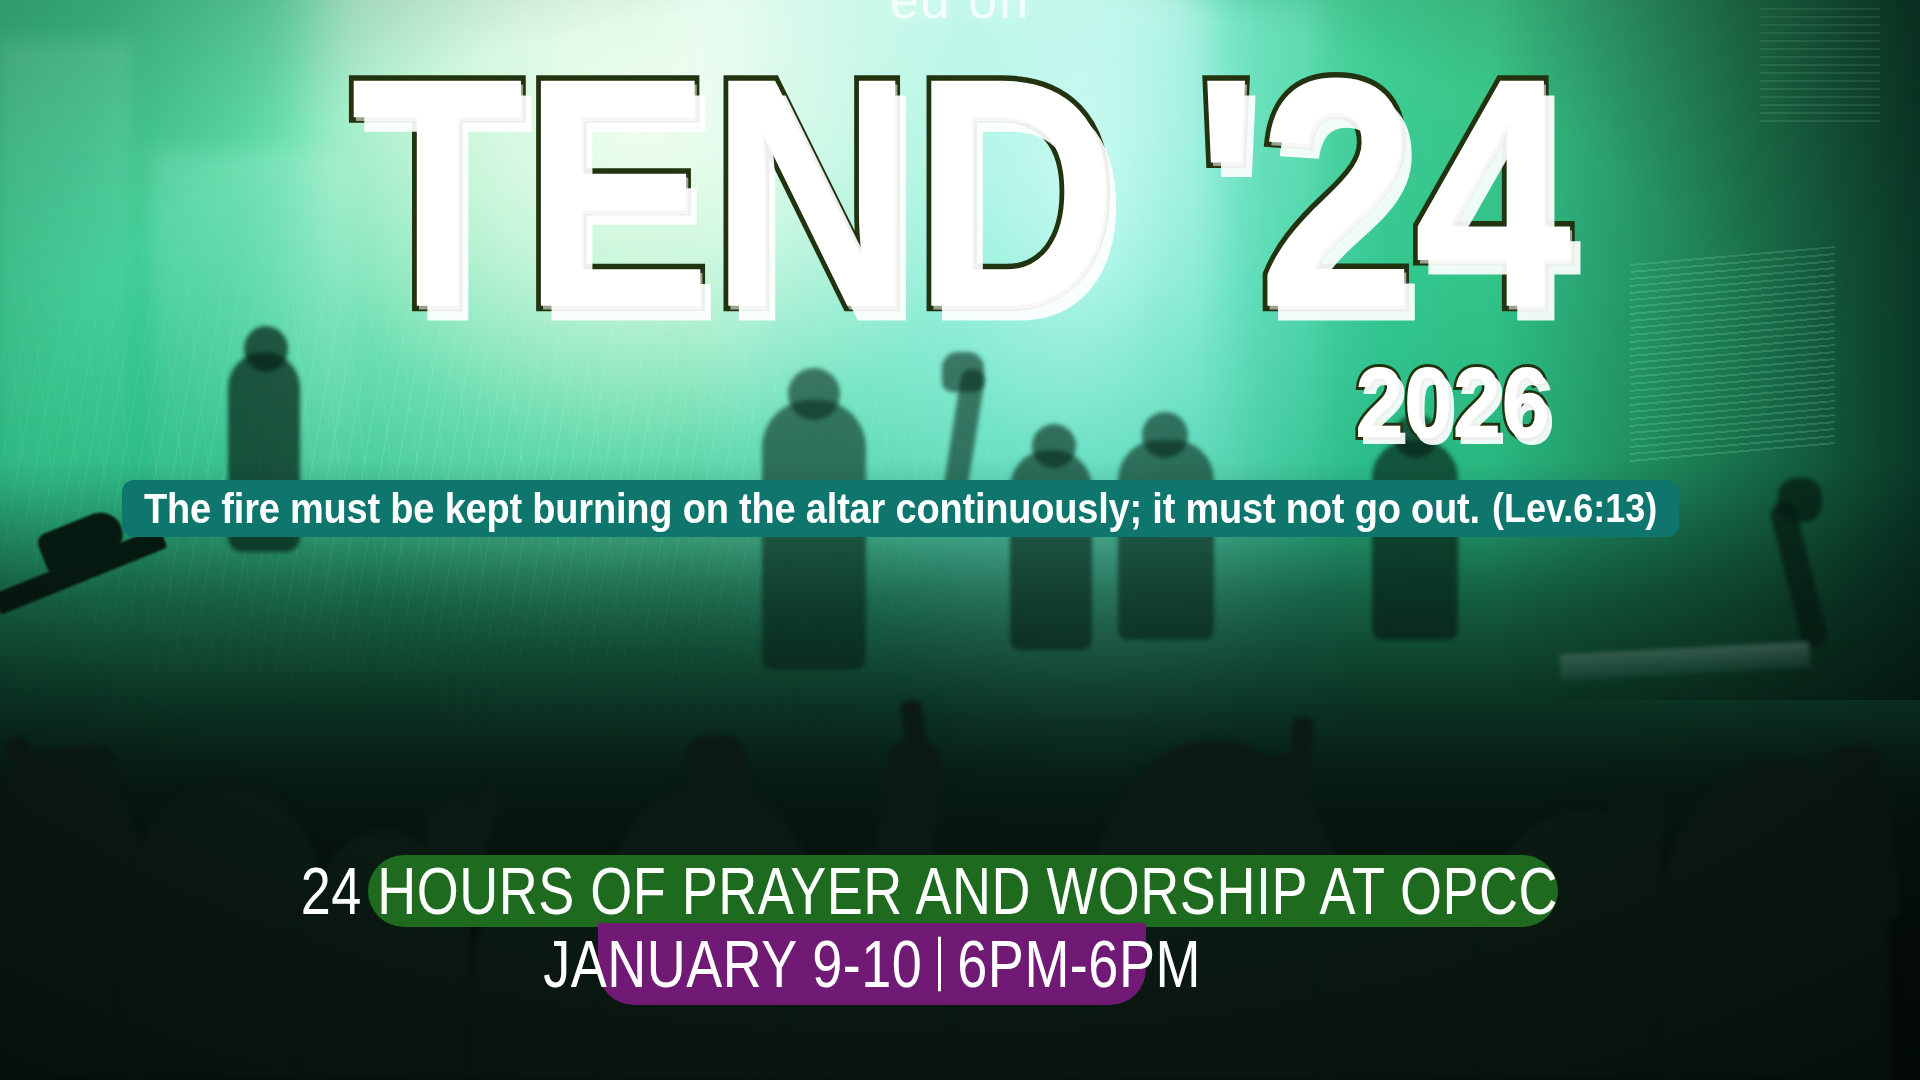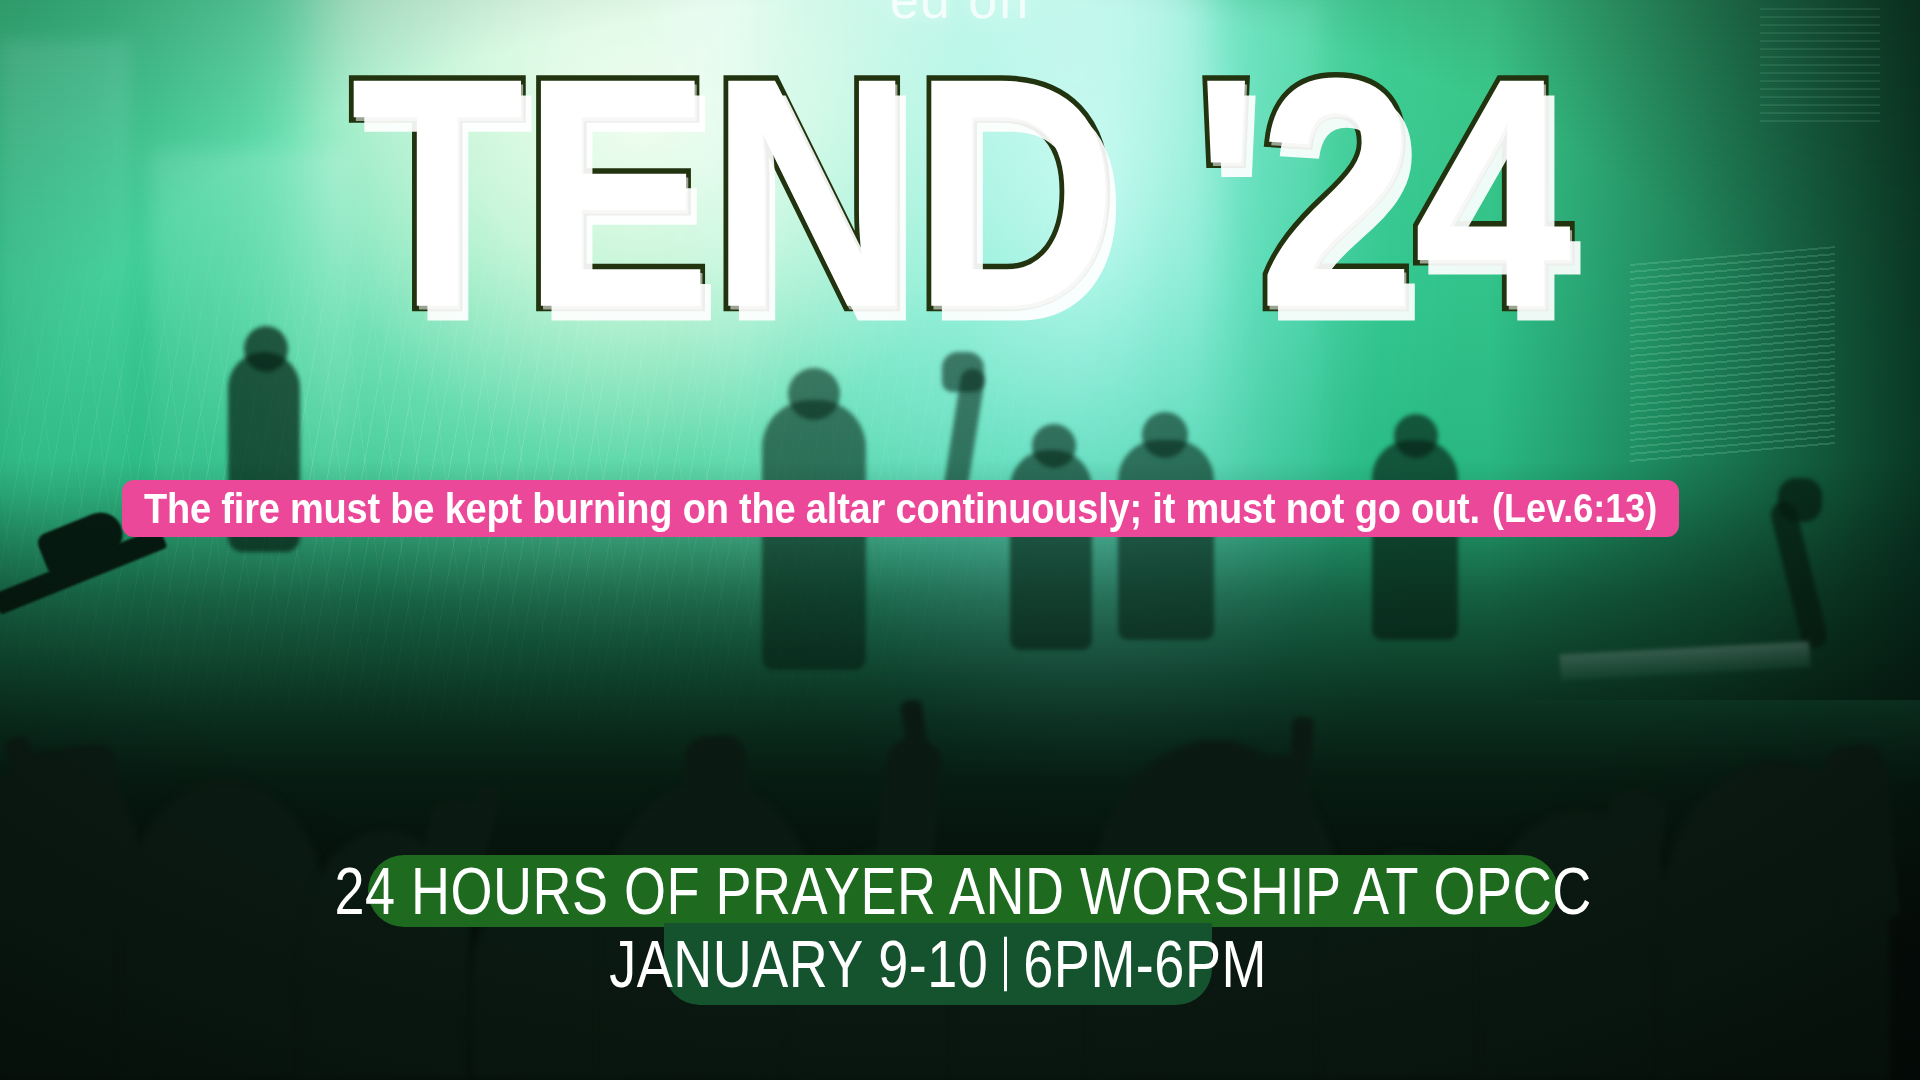--- a/index.html
+++ b/index.html
@@ -205,21 +205,21 @@
     text-shadow:5px 6px 0 rgba(255,255,255,.92);
     white-space:nowrap;
   }
 
   
   .verse-banner {
     position:absolute; left:122px; top:480px;
     height:57px;
     padding:0 22px 0 22px;
     display:flex; align-items:center; gap:0;
-    background:#ec4899;
+    background:#0f766e;
     border-radius:12px;
     white-space:nowrap;
   }
   .verse-text {
     font-family:"Liberation Sans Narrow","Liberation Sans", sans-serif;
     font-weight:700;
     font-size:38px;
     letter-spacing:-0.2px;
     color:#ffffff;
     transform:scaleY(1.12);
@@ -232,36 +232,36 @@
     margin-left:12px;
     transform:scaleY(1.12);
   }
 
   
   .info-banner {
     position:absolute; left:368px; top:855px;
     width:1190px; height:72px;
     background:#1e6b20;
     border-radius:36px;
-    display:flex; align-items:center; justify-content:center;
+    display:flex; align-items:center; justify-content:flex-end;
   }
   .info-text {
     font-family:"Liberation Sans Narrow","Liberation Sans", sans-serif;
     font-weight:400;
     font-size:54px;
     letter-spacing:.5px;
     color:#ffffff;
     transform:scaleY(1.22);
     white-space:nowrap;
   }
 
   .date-banner {
-    position:absolute; left:664px; top:923px;
+    position:absolute; left:598px; top:923px;
     width:548px; height:82px;
-    background:#14532d;
+    background:#701a75;
     border-radius:0 0 36px 36px;
     display:flex; justify-content:center;
   }
   
   .notch {
     position:absolute; top:855px; height:72px; width:48px; background:#1e6b20;
   }
   .notch-l { left:600px; border-radius:0 0 0 0; }
   .date-row {
     display:flex; align-items:center; gap:0;
@@ -351,20 +351,23 @@
     <div class="vignette"></div>
     <div class="grain"></div>
   </div>
 
   <div class="projected">ed on</div>
 
   <div class="headline-wrap">
     <div class="headline">TEND '24</div>
   </div>
 
+  <div class="year-wrap">
+    <div class="year">2026</div>
+  </div>
 
   <div class="verse-banner">
     <span class="verse-text">The fire must be kept burning on the altar continuously; it must not go out.</span>
     <span class="verse-ref">(Lev.6:13)</span>
   </div>
 
   <div class="notch notch-l"></div>
 
   <div class="info-banner">
     <span class="info-text">24 HOURS OF PRAYER AND WORSHIP AT OPCC</span>

